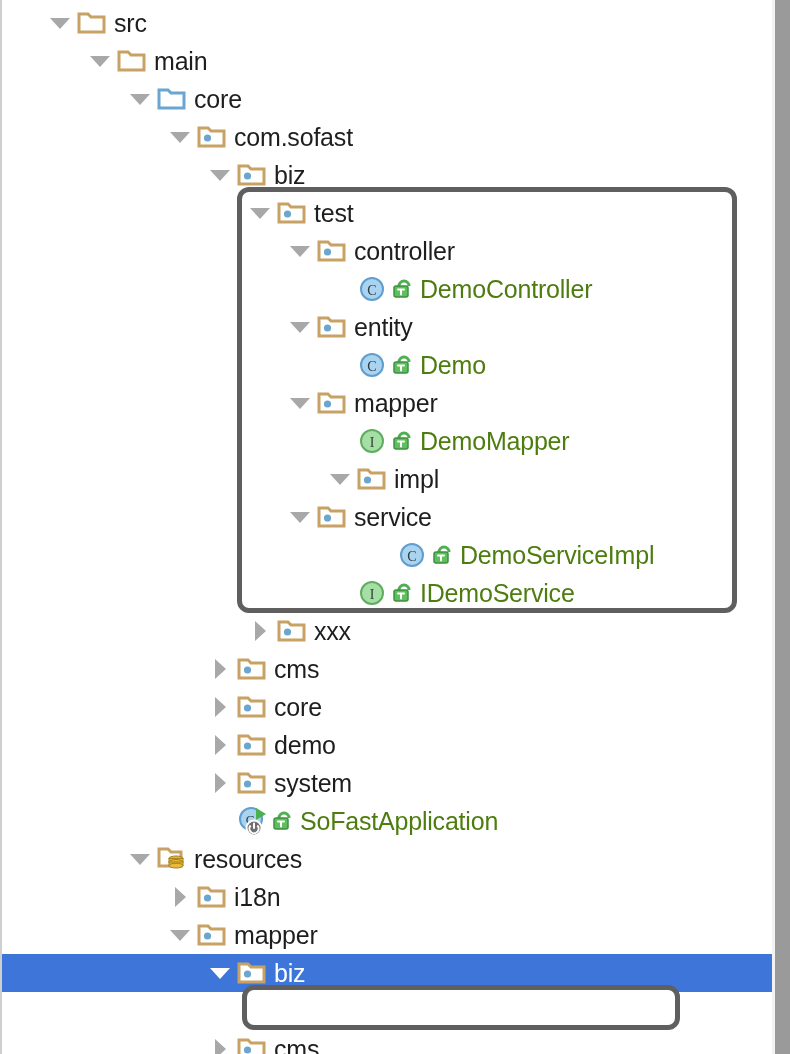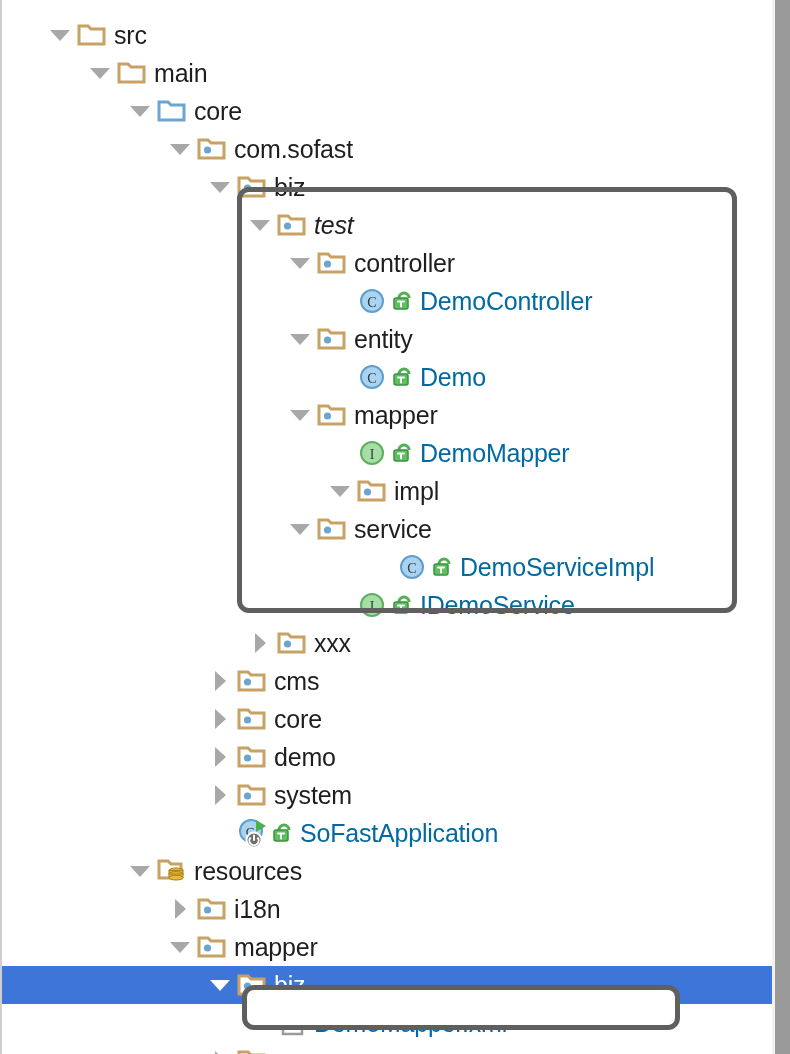--- a/index.html
+++ b/index.html
@@ -36,21 +36,21 @@
     top: 0;
     right: 0;
     width: 15px;
     height: 1054px;
     background: #9a9a9a;
   }
 
   
   .tree {
     position: absolute;
-    top: 16px;
+    top: 4px;
     left: 0;
     width: 772px;
     height: 741px;
   }
 
   .row {
     position: relative;
     height: 38px;
     display: flex;
     align-items: center;
@@ -101,21 +101,21 @@
     justify-content: center;
   }
 
   .label {
     font-size: 25px;
     line-height: 38px;
     color: #1e1e1e;
     padding-left: 4px;
     letter-spacing: -0.2px;
   }
-  .label.cls { color: #0369a1; }
+  .label.cls { color: #4d7c0f; }
   .row.selected .label { color: #ffffff; }
 
   
   .hl-box {
     position: absolute;
     border: 5px solid #5f5f5f;
     border-radius: 12px;
     background: transparent;
     pointer-events: none;
   }
@@ -180,21 +180,21 @@
           <span class="arrow"></span>
         </div>
         <div class="icon-slot">
           <svg width="30" height="28" viewBox="0 0 30 28">
             <path d="M1 5 h9 l3 3 h13 v15 h-25 z" fill="#ffffff" stroke="#c8a165" stroke-width="3"></path>
             <circle cx="9.5" cy="15" r="3.6" fill="#6aa6cf"></circle>
           </svg>
         </div>
         <span class="label">biz</span>
       </div>
-      <div class="row" style="padding-left: 242px; font-style: italic;">
+      <div class="row" style="padding-left: 242px;">
         <div class="arrow-slot">
           <span class="arrow"></span>
         </div>
         <div class="icon-slot">
           <svg width="30" height="28" viewBox="0 0 30 28">
             <path d="M1 5 h9 l3 3 h13 v15 h-25 z" fill="#ffffff" stroke="#c8a165" stroke-width="3"></path>
             <circle cx="9.5" cy="15" r="3.6" fill="#6aa6cf"></circle>
           </svg>
         </div>
         <span class="label">test</span>

